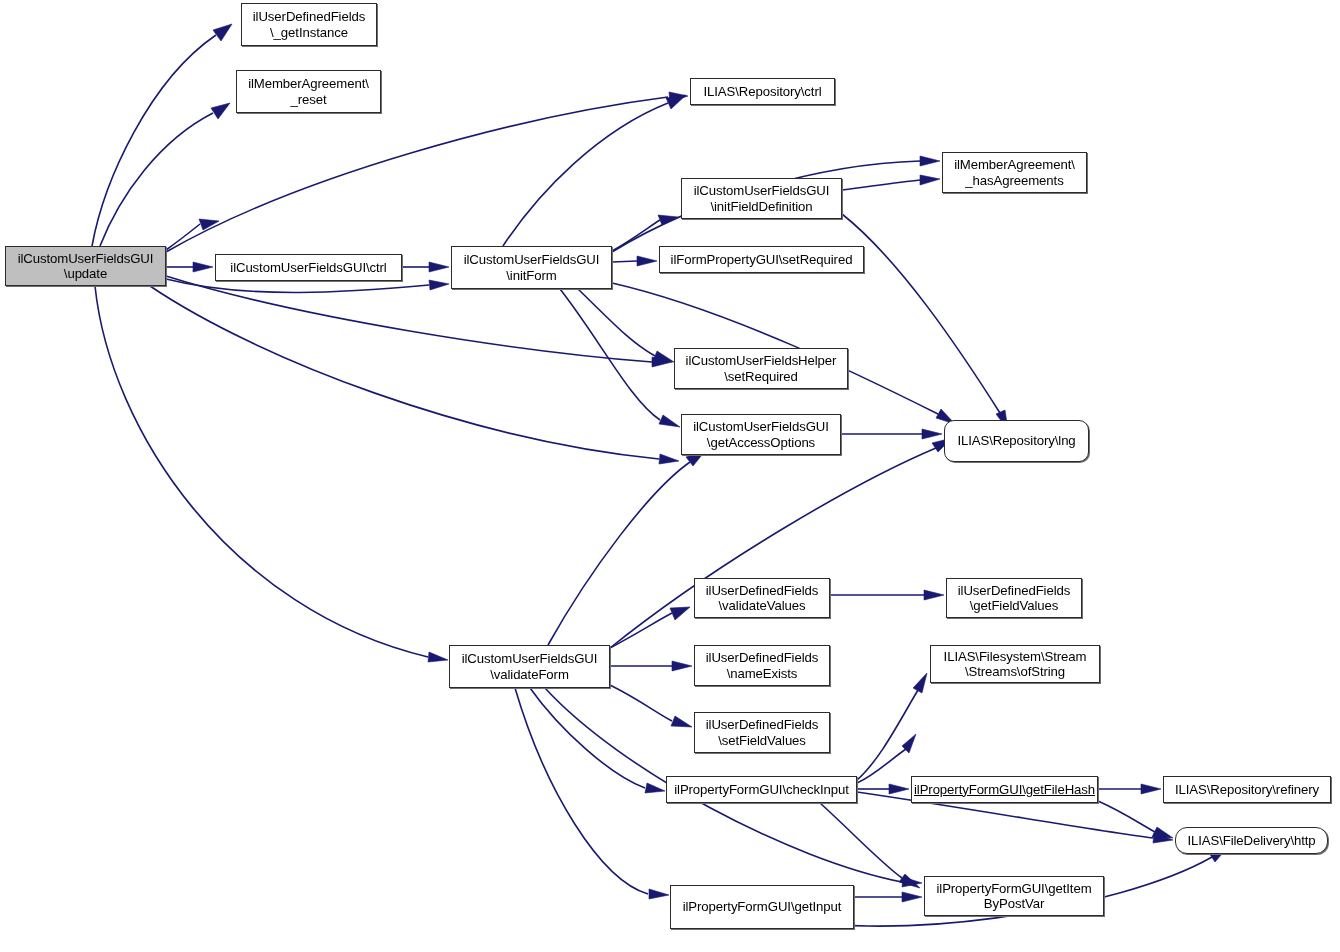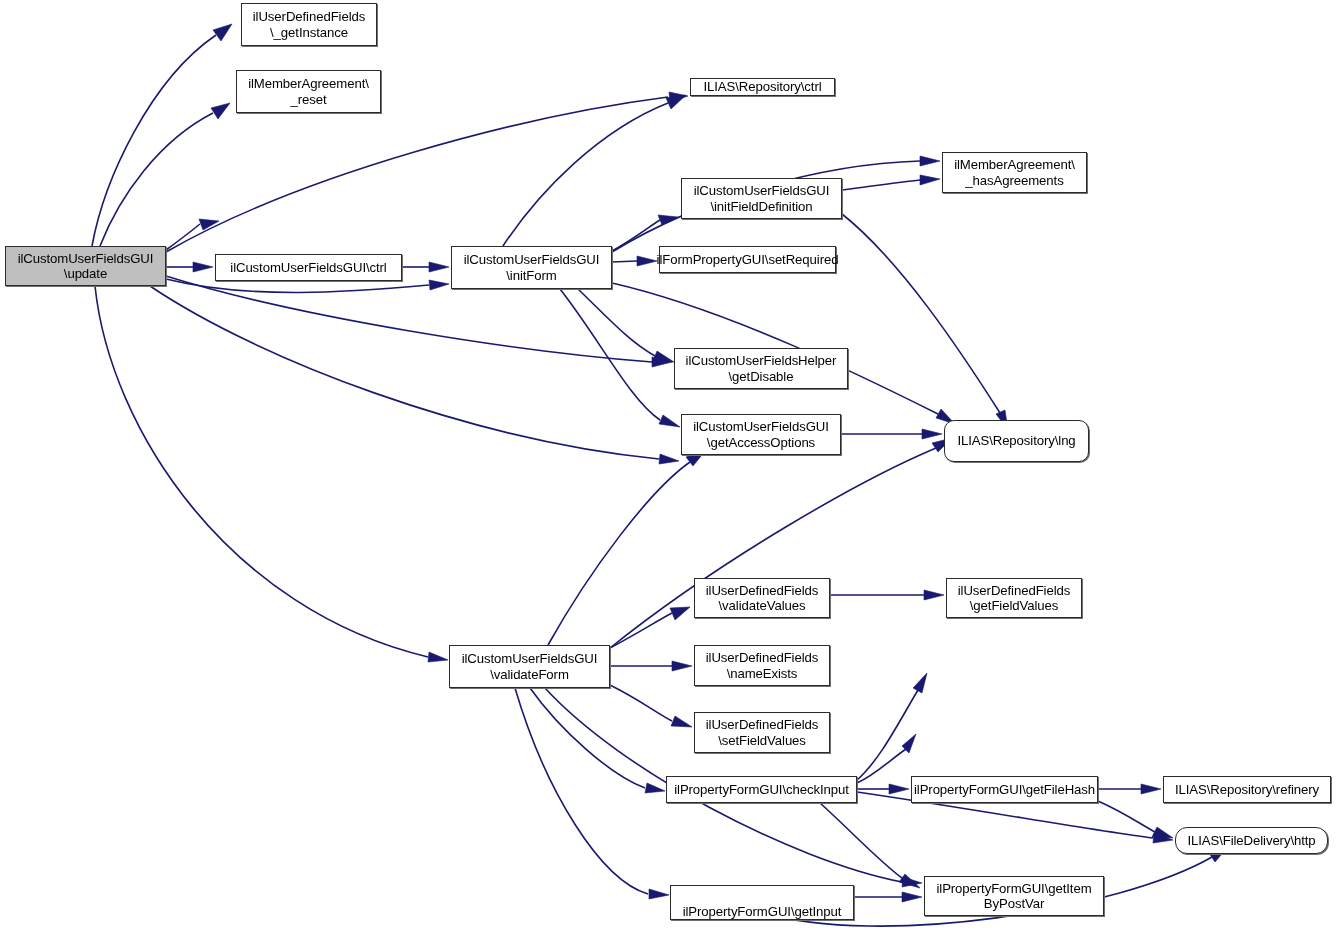--- a/index.html
+++ b/index.html
@@ -193,21 +193,21 @@
   <div class="node-box" style="left:241px; top:3px; width:136px; height:43px;">
     <span class="node-label">ilUserDefinedFields
 \_getInstance</span>
   </div>
 
   <div class="node-box" style="left:236px; top:70px; width:145px; height:43px;">
     <span class="node-label">ilMemberAgreement\
 _reset</span>
   </div>
 
-  <div class="node-box" style="left:690px; top:78px; width:145px; height:18px;text-align:center;">
+  <div class="node-box" style="left:690px; top:78px; width:145px; height:27px;text-align:center;">
     <span class="node-label">ILIAS\Repository\ctrl</span>
   </div>
 
   <div class="node-box" style="left:942px; top:152px; width:145px; height:41px;">
     <span class="node-label">ilMemberAgreement\
 _hasAgreements</span>
   </div>
 
   <div class="node-box" style="left:681px; top:178px; width:161px; height:41px;">
     <span class="node-label">ilCustomUserFieldsGUI
@@ -217,27 +217,27 @@
 
   <div class="node-box" style="left:215px; top:254px; width:187px; height:27px;">
     <span class="node-label">ilCustomUserFieldsGUI\ctrl</span>
   </div>
 
   <div class="node-box" style="left:451px; top:246px; width:161px; height:43px;">
     <span class="node-label">ilCustomUserFieldsGUI
 \initForm</span>
   </div>
 
-  <div class="node-box" style="left:659px; top:246px; width:177px; height:27px;">
+  <div class="node-box" style="left:659px; top:246px; width:205px; height:27px;">
     <span class="node-label">ilFormPropertyGUI\setRequired</span>
   </div>
 
   <div class="node-box" style="left:674px; top:348px; width:174px; height:41px;">
     <span class="node-label">ilCustomUserFieldsHelper
-\getDisable</span>
+\setRequired</span>
   </div>
 
   <div class="node-box" style="left:681px; top:414px; width:160px; height:41px;">
     <span class="node-label">ilCustomUserFieldsGUI
 \getAccessOptions</span>
   </div>
 
   <div class="node-box" style="left:944px; top:420px; width:145px; height:42px;border-radius:10px;">
     <span class="node-label">ILIAS\Repository\lng</span>
   </div>
@@ -250,50 +250,54 @@
   <div class="node-box" style="left:946px; top:578px; width:136px; height:40px;">
     <span class="node-label">ilUserDefinedFields
 \getFieldValues</span>
   </div>
 
   <div class="node-box" style="left:694px; top:645px; width:136px; height:41px;">
     <span class="node-label">ilUserDefinedFields
 \nameExists</span>
   </div>
 
+  <div class="node-box" style="left:930px; top:645px; width:170px; height:38px;">
+    <span class="node-label">ILIAS\Filesystem\Stream
+\Streams\ofString</span>
+  </div>
 
   <div class="node-box" style="left:449px; top:645px; width:161px; height:43px;">
     <span class="node-label">ilCustomUserFieldsGUI
 \validateForm</span>
   </div>
 
   <div class="node-box" style="left:694px; top:712px; width:136px; height:41px;">
     <span class="node-label">ilUserDefinedFields
 \setFieldValues</span>
   </div>
 
 
   <div class="node-box" style="left:666px; top:776px; width:191px; height:27px;">
     <span class="node-label">ilPropertyFormGUI\checkInput</span>
   </div>
 
-  <div class="node-box" style="left:911px; top:776px; width:187px; height:27px;">
+  <div class="node-box" style="left:911px; top:776px; width:187px; height:27px;text-decoration:underline;">
     <span class="node-label">ilPropertyFormGUI\getFileHash</span>
   </div>
 
   <div class="node-box" style="left:1163px; top:776px; width:168px; height:27px;">
     <span class="node-label">ILIAS\Repository\refinery</span>
   </div>
 
   <div class="node-box" style="left:1175px; top:827px; width:153px; height:27px;border-radius:12px;">
     <span class="node-label">ILIAS\FileDelivery\http</span>
   </div>
 
   <div class="node-box" style="left:924px; top:876px; width:180px; height:40px;">
     <span class="node-label">ilPropertyFormGUI\getItem
 ByPostVar</span>
   </div>
 
-  <div class="node-box" style="left:670px; top:885px; width:184px; height:35px;align-items:flex-end;">
+  <div class="node-box" style="left:670px; top:885px; width:184px; height:44px;">
     <span class="node-label">ilPropertyFormGUI\getInput</span>
   </div>
 
 </div>
 
 </body></html>

